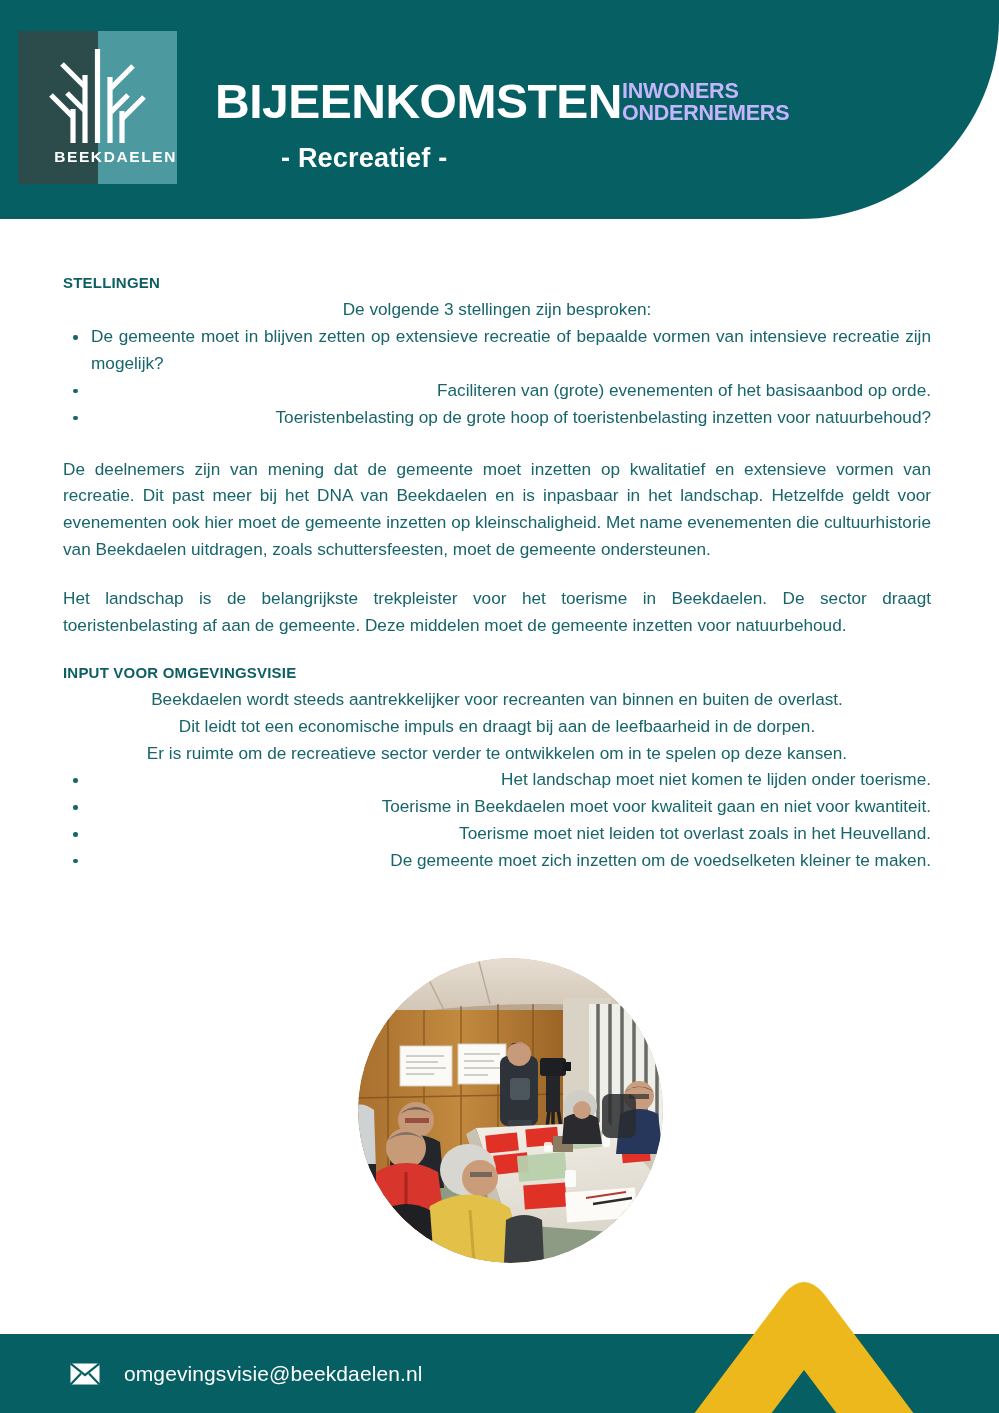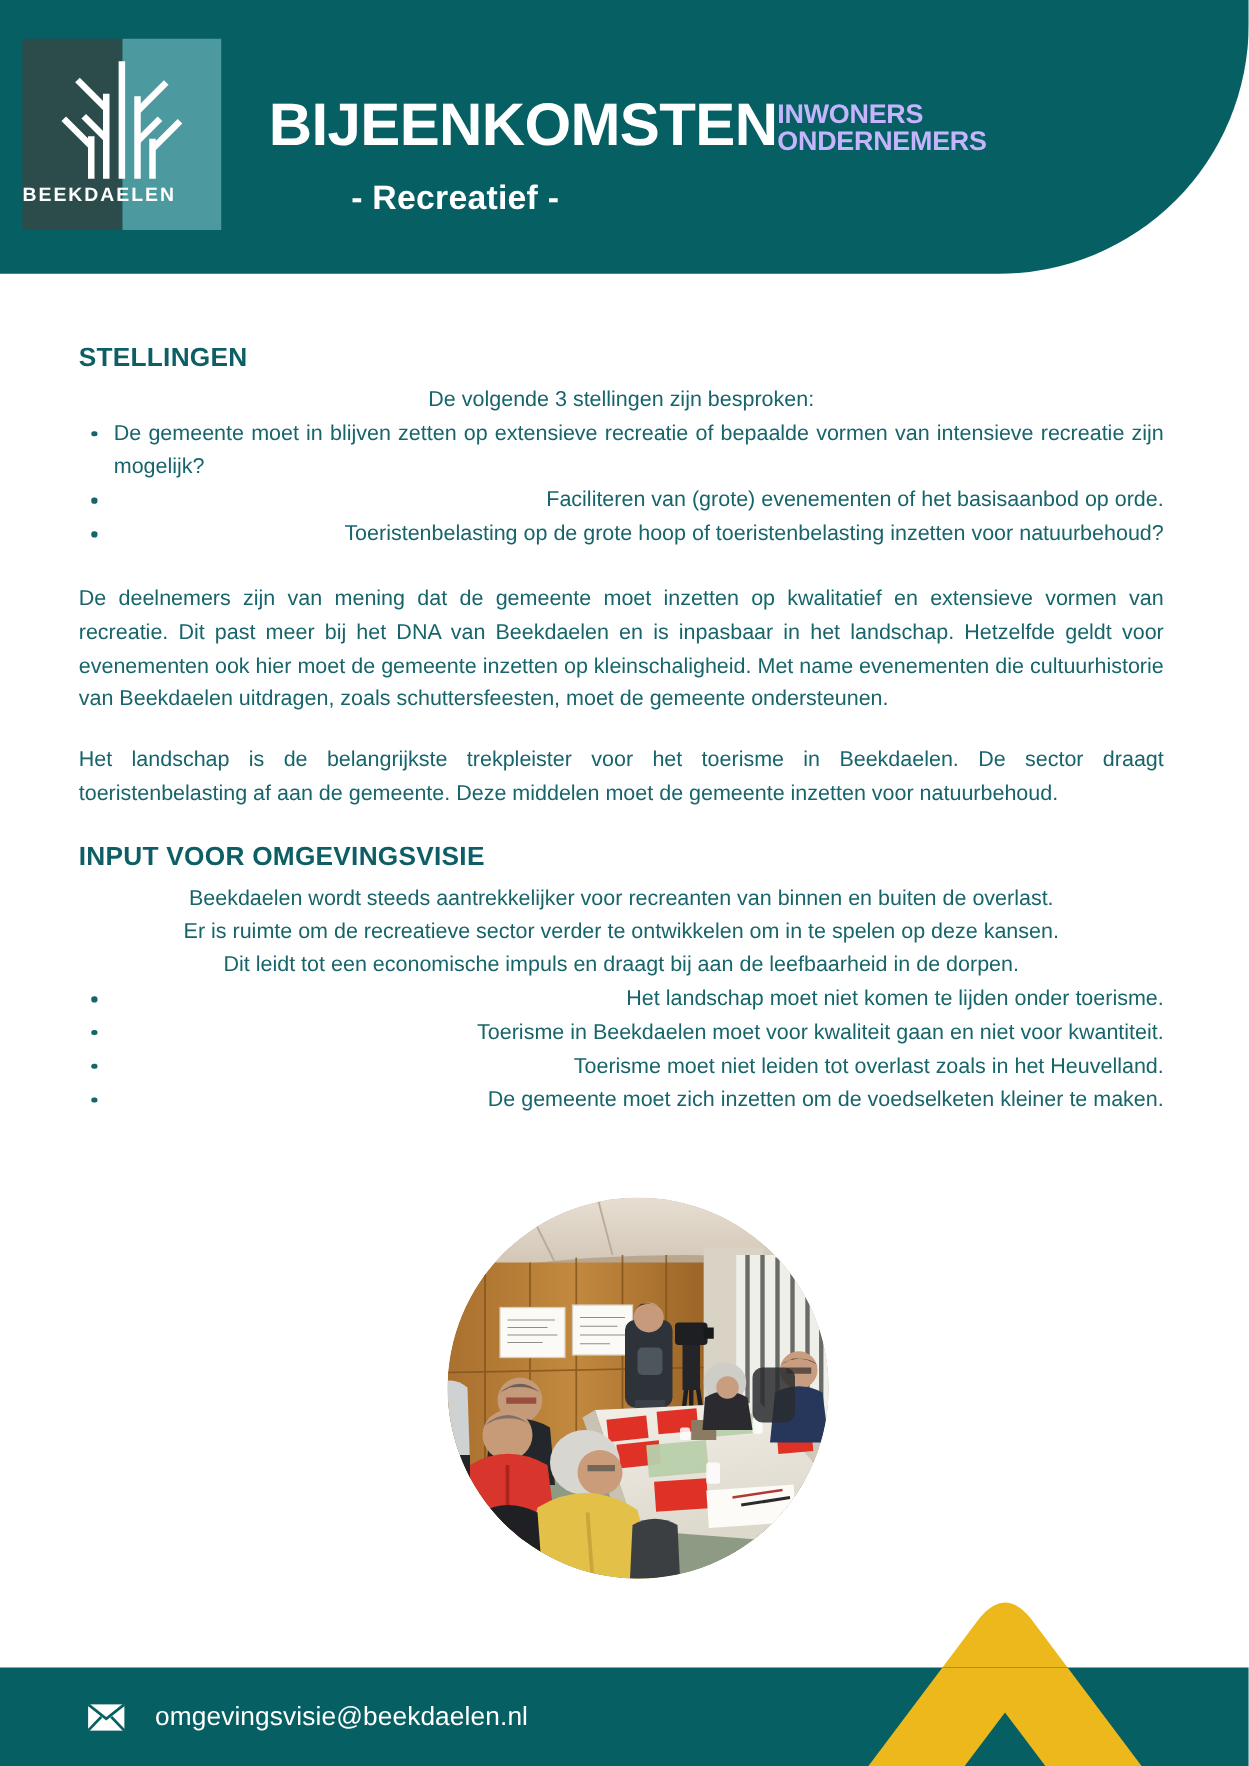--- a/index.html
+++ b/index.html
@@ -34,36 +34,36 @@
 
   .logo-tree {
     position: absolute;
     left: 0; top: 0;
     width: 159px; height: 153px;
   }
   .logo-word {
     position: absolute;
     left: 0; bottom: 18px;
     width: 159px;
-    text-align: left;
+    text-align: right;
     color: #ffffff;
     font-size: 15.5px;
     font-weight: bold;
     letter-spacing: 1.6px;
     font-family: "Liberation Sans", sans-serif;
   }
 
   .title-block {
     position: absolute;
     left: 215px; top: 78px;
     width: 700px;
   }
   .title-row {
     display: flex;
-    align-items: center;
+    align-items: flex-end;
   }
   .title-main {
     color: #ffffff;
     font-size: 48px;
     font-weight: bold;
     line-height: 0.96;
     letter-spacing: -0.5px;
     font-family: "Liberation Sans", sans-serif;
   }
   .title-sub-stack {
@@ -89,21 +89,21 @@
     position: absolute;
     left: 63px; top: 271px;
     width: 868px;
     color: #17656b;
     font-size: 17.2px;
     line-height: 1.56;
   }
 
   .sec-head {
     font-weight: bold;
-    font-size: 21px;
+    font-size: 15px;
     letter-spacing: 0.2px;
     color: #0d5f65;
     margin-bottom: 2px;
   }
 
   .para { text-align: justify; }
   .para-plain { text-align: center; }
 
   ul.bullets {
     list-style: none;
@@ -231,22 +231,22 @@
   <div class="para">De deelnemers zijn van mening dat de gemeente moet inzetten op kwalitatief en extensieve vormen van recreatie. Dit past meer bij het DNA van Beekdaelen en is inpasbaar in het landschap. Hetzelfde geldt voor evenementen ook hier moet de gemeente inzetten op kleinschaligheid. Met name evenementen die cultuurhistorie van Beekdaelen uitdragen, zoals schuttersfeesten, moet de gemeente ondersteunen.</div>
 
   <div class="gap-md"></div>
 
   <div class="para">Het landschap is de belangrijkste trekpleister voor het toerisme in Beekdaelen. De sector draagt toeristenbelasting af aan de gemeente. Deze middelen moet de gemeente inzetten voor natuurbehoud.</div>
 
   <div class="gap-md"></div>
 
   <div class="sec-head">INPUT VOOR OMGEVINGSVISIE</div>
   <div class="para-plain">Beekdaelen wordt steeds aantrekkelijker voor recreanten van binnen en buiten de overlast.</div>
+  <div class="para-plain">Dit leidt tot een economische impuls en draagt bij aan de leefbaarheid in de dorpen.</div>
   <div class="para-plain">Er is ruimte om de recreatieve sector verder te ontwikkelen om in te spelen op deze kansen.</div>
-  <div class="para-plain">Dit leidt tot een economische impuls en draagt bij aan de leefbaarheid in de dorpen.</div>
 
   <ul class="bullets">
     <li class="noj">Het landschap moet niet komen te lijden onder toerisme.</li>
     <li class="noj">Toerisme in Beekdaelen moet voor kwaliteit gaan en niet voor kwantiteit.</li>
     <li class="noj">Toerisme moet niet leiden tot overlast zoals in het Heuvelland.</li>
     <li class="noj">De gemeente moet zich inzetten om de voedselketen kleiner te maken.</li>
   </ul>
 </div>
 
 <div class="photo">

